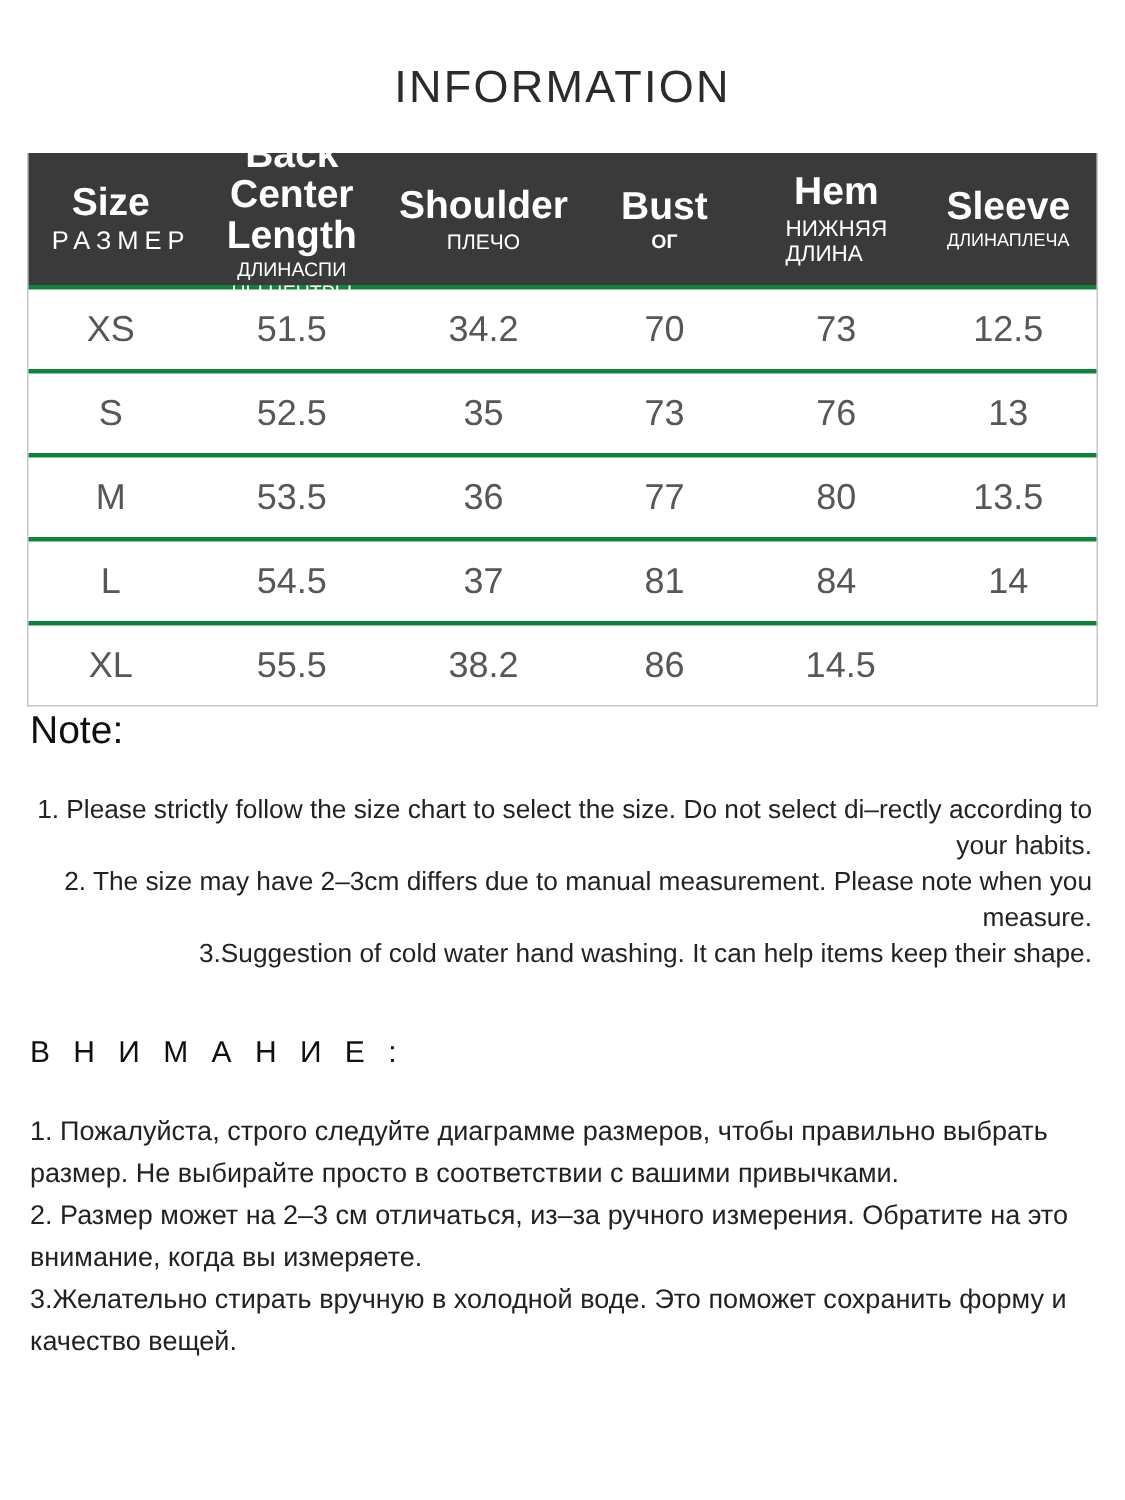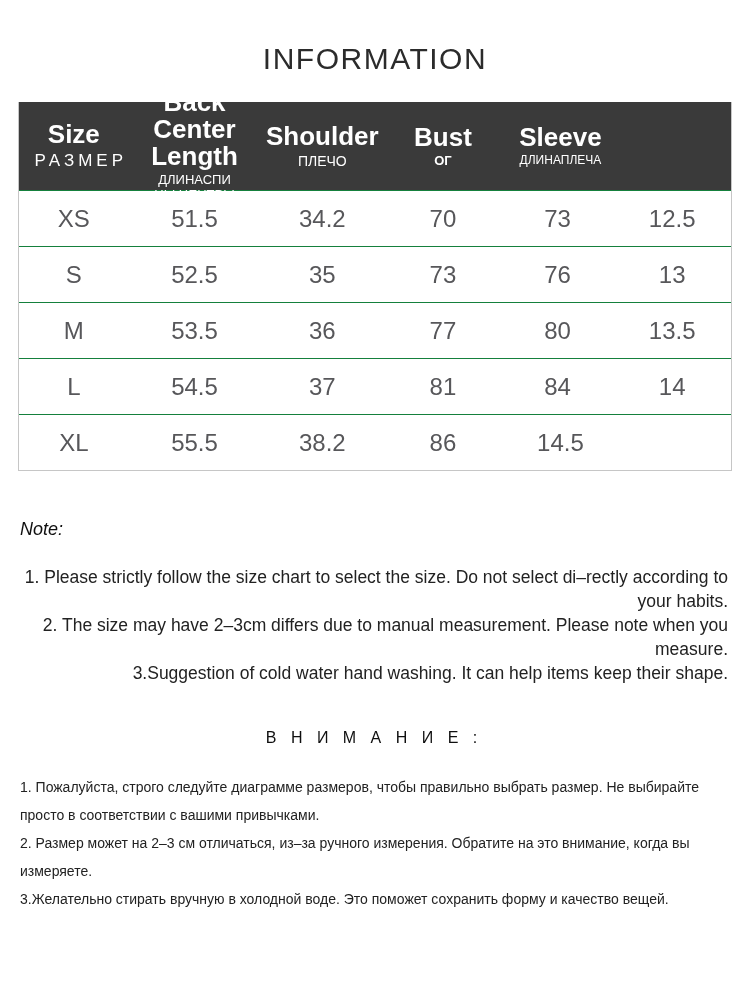--- a/index.html
+++ b/index.html
@@ -61,57 +61,54 @@
   .c0 .th-ru { font-size: 17px; letter-spacing: 4px; padding-left: 14px; }
   .c1 .th-ru { font-size: 13px; }
   .c2 .th-ru { font-size: 14px; }
   .c3 .th-ru { font-size: 13px; font-weight: 700; }
   .c4 .th-ru { font-size: 15px; text-align: left; }
   .c5 .th-ru { font-size: 12px; }
   .tr {
     display: flex;
     height: 56px;
     align-items: center;
-    border-top: 1px solid #15803d;
+    border-top: 3px solid #15803d;
   }
   .tr:first-of-type { border-top: none; }
   .td {
     text-align: center;
     font-size: 24px;
     font-weight: 400;
     color: #57575a;
   }
   
   .notes {
     padding: 0 22px 0 20px;
   }
   .note-heading {
-    margin-top: 48px;
-    font-size: 18px;
+    font-size: 26px;
     color: #0f0f0f;
     font-weight: 400;
-    font-style: italic;
   }
   .note-items { margin-top: 25px; text-align: right; }
   .note-item {
     font-size: 17.5px;
     line-height: 24px;
     color: #222222;
   }
   .attention-heading {
     margin-top: 44px;
-    font-size: 16px;
+    font-size: 20px;
     letter-spacing: 5px;
     color: #0f0f0f;
     font-weight: 400;
-    text-align: center;
   }
   .attention-items { margin-top: 26px; }
   .attention-item {
-    font-size: 14px;
+    font-size: 18px;
     line-height: 28px;
     color: #222222;
   }
 </style>
 </head>
 <body>
 
 <div class="page-title">INFORMATION</div>
 
 <div class="size-table">
@@ -126,20 +123,25 @@
       <div class="th-ru">ДЛИНАСПИ
 НЫ ЦЕНТРЫ</div>
     </div>
     <div class="th c2">
       <div class="th-en">Shoulder</div>
       <div class="th-ru">ПЛЕЧО</div>
     </div>
     <div class="th c3">
       <div class="th-en">Bust</div>
       <div class="th-ru">ОГ</div>
+    </div>
+    <div class="th c4">
+      <div class="th-en">Hem</div>
+      <div class="th-ru">НИЖНЯЯ
+ДЛИНА</div>
     </div>
     <div class="th c5">
       <div class="th-en">Sleeve</div>
       <div class="th-ru">ДЛИНАПЛЕЧА</div>
     </div>
   </div>
 
   <div class="tr">
     <div class="td c0">XS</div>
     <div class="td c1">51.5</div>

